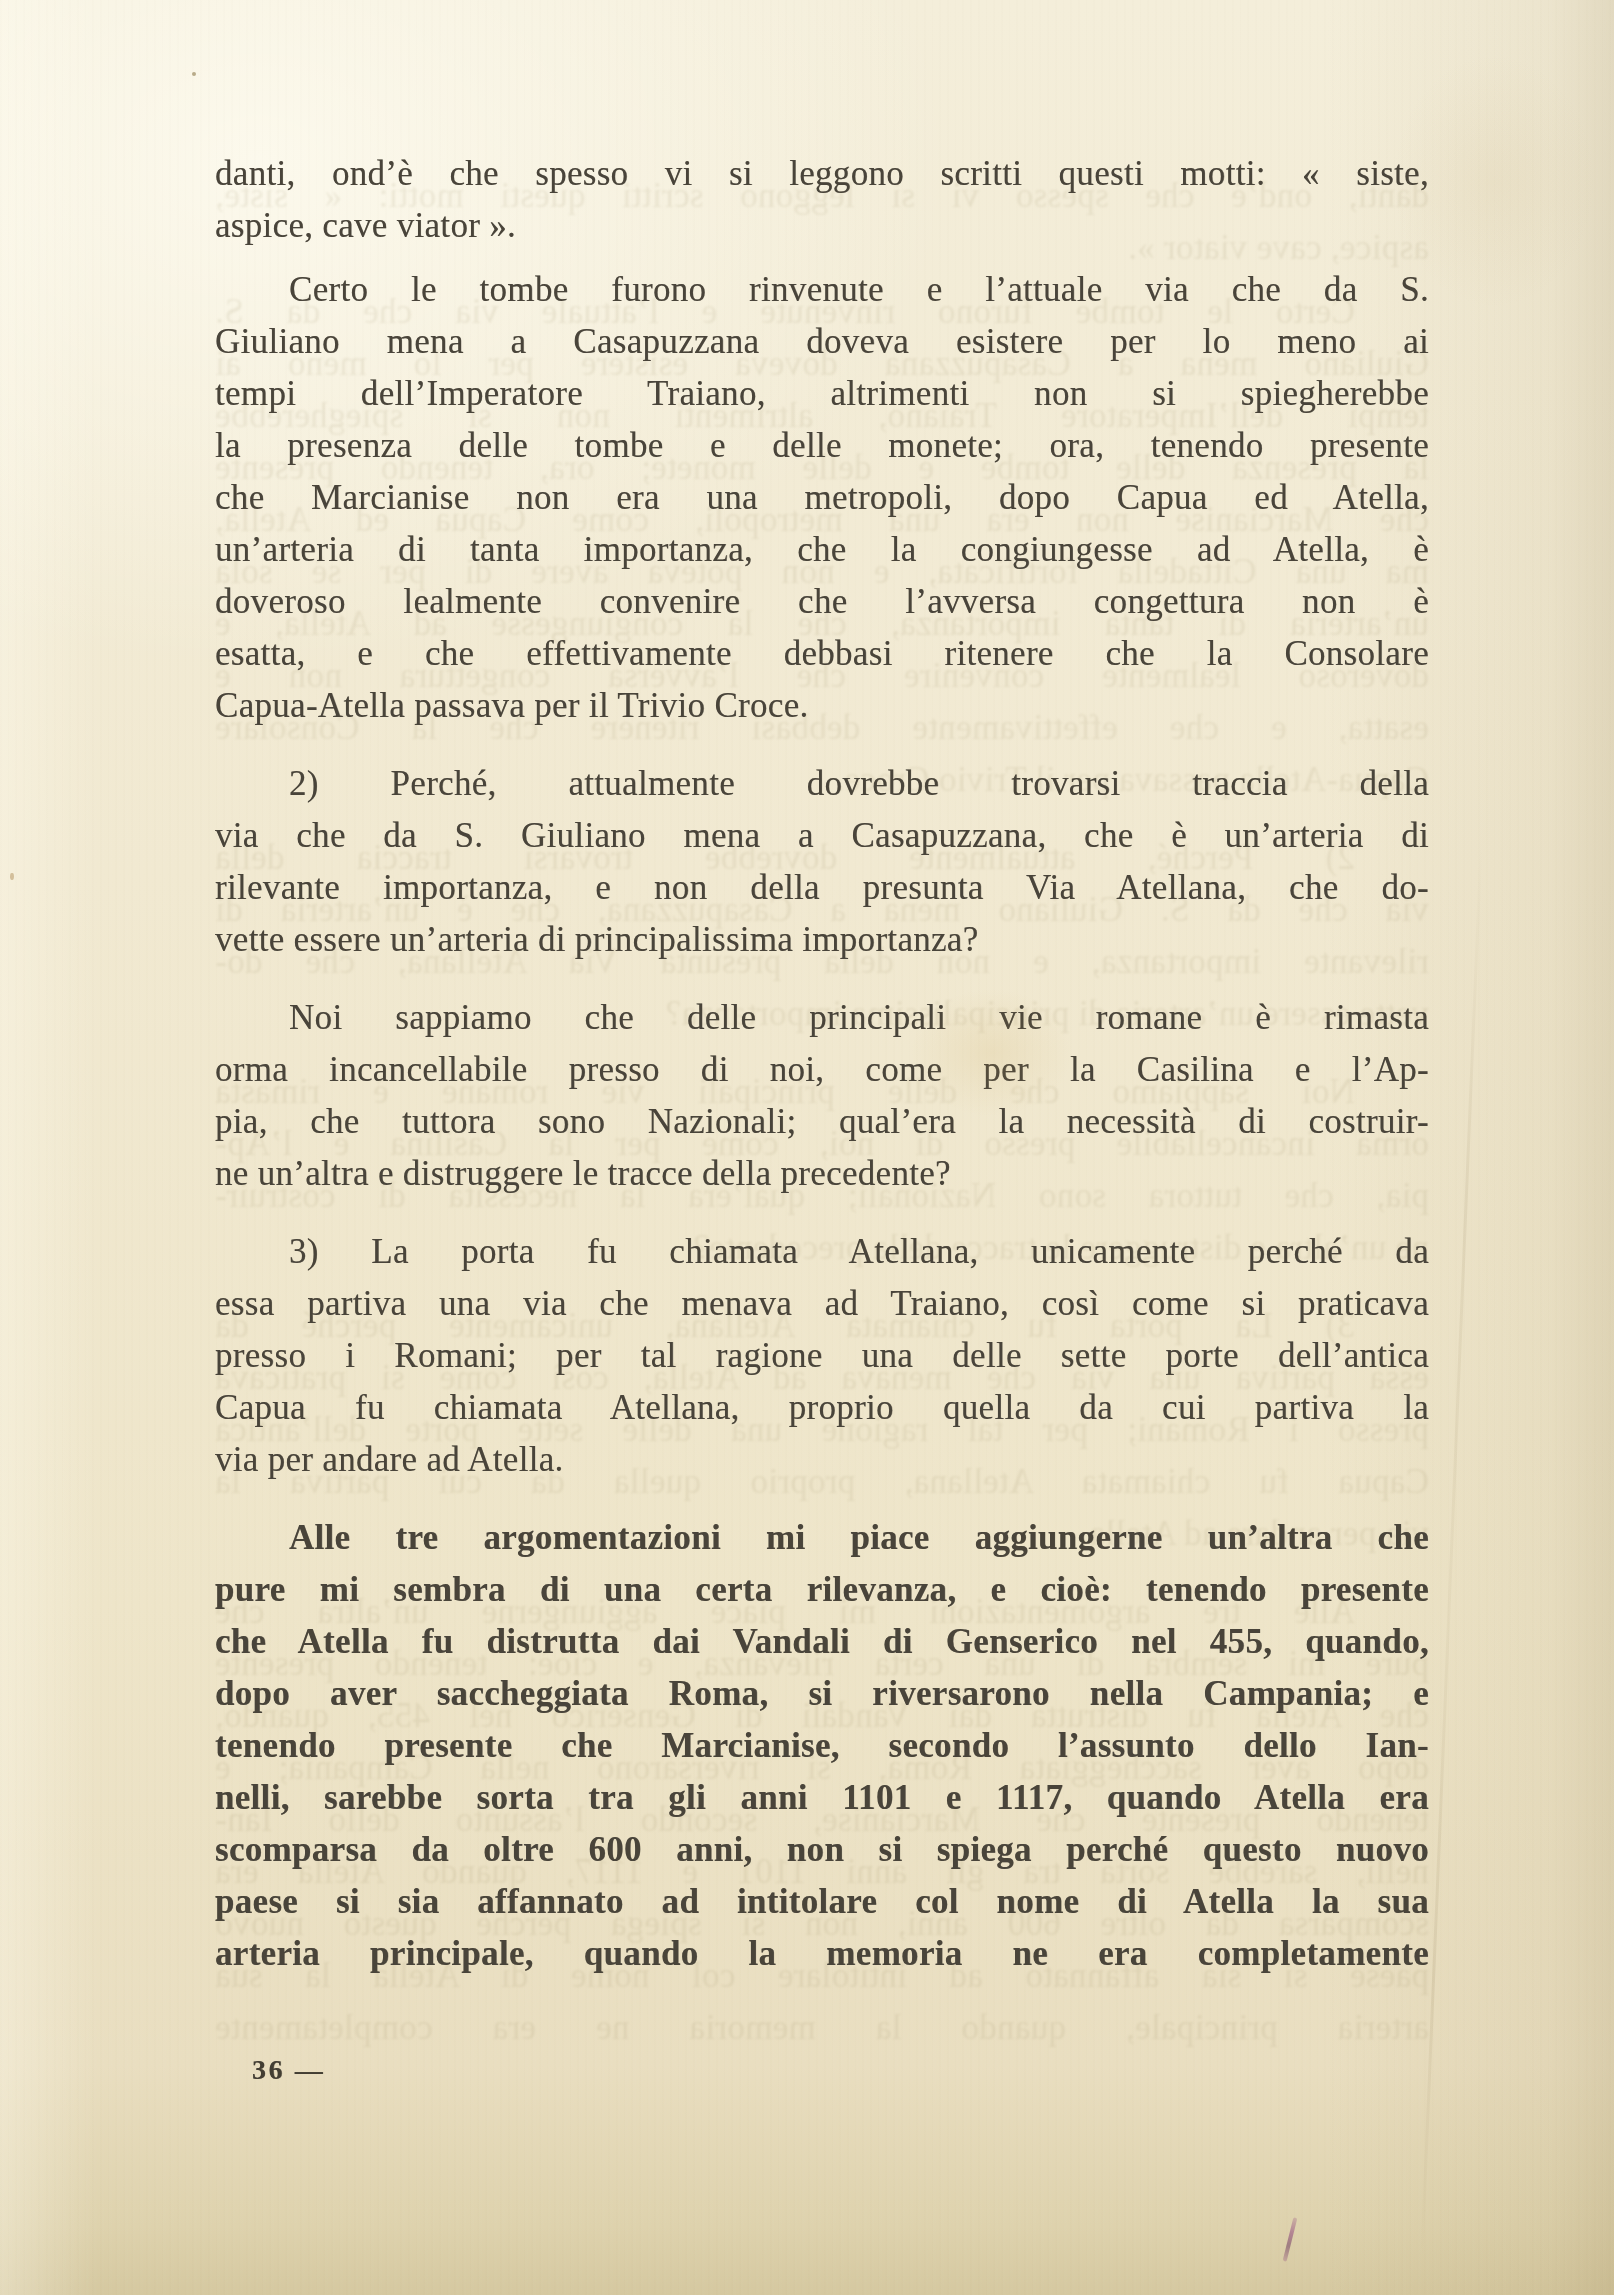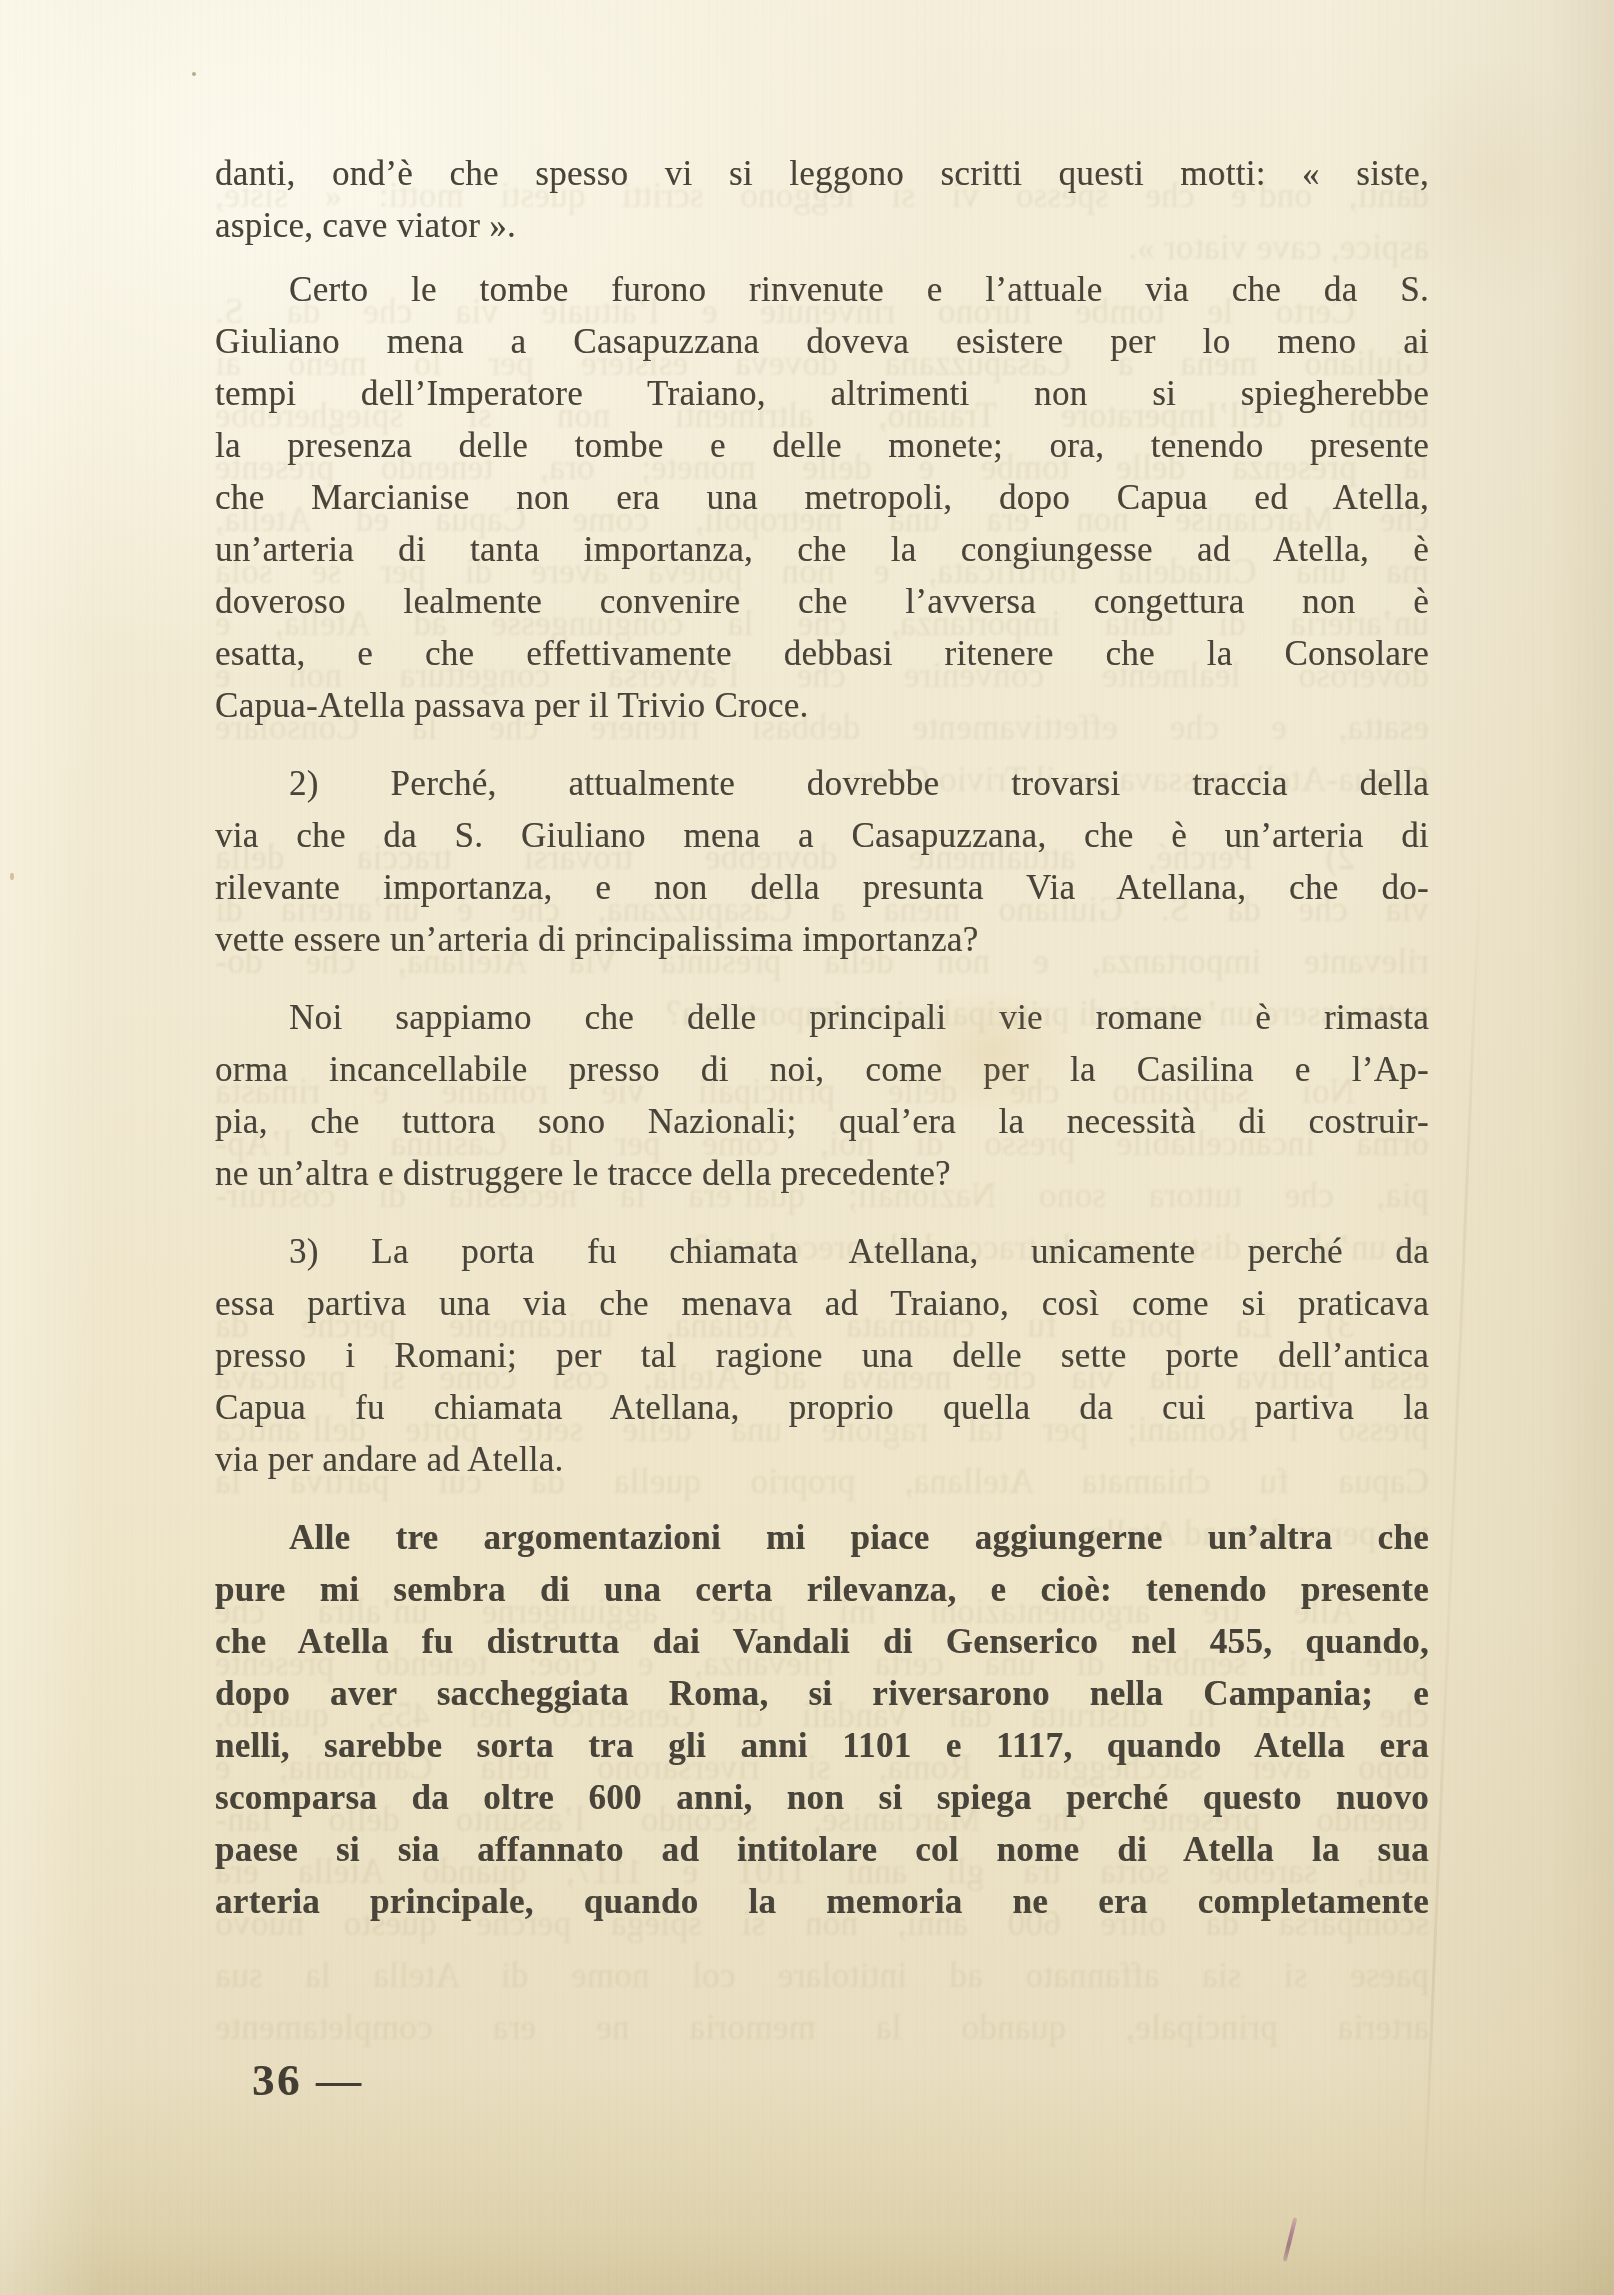--- a/index.html
+++ b/index.html
@@ -50,21 +50,21 @@
     text-align: justify;
     text-align-last: justify;
     white-space: normal;
   }
   .line.indent { text-indent: 74px; }
   .line.endline { text-align-last: left; }
   .footer {
     position: absolute;
     left: 252px;
     top: 2054px;
-    font-size: 45px;
+    font-size: 28px;
     font-weight: bold;
     color: #433e33;
     letter-spacing: 2.6px;
     text-shadow: 0.3px 0.3px 0.5px rgba(67,62,51,0.5);
   }
   .crease {
     position: absolute;
     left: 1450px;
     top: 842px;
     width: 3.4px;
@@ -203,20 +203,21 @@
         <div class="line">essa partiva una via che menava ad Traiano, così come si praticava</div>
         <div class="line">presso i Romani; per tal ragione una delle sette porte dell’antica</div>
         <div class="line">Capua fu chiamata Atellana, proprio quella da cui partiva la</div>
         <div class="line endline">via per andare ad Atella.</div>
       </div>
       <div class="para" style="margin-top: 26px; font-weight: bold;">
         <div class="line indent">Alle tre argomentazioni  mi piace aggiungerne un’altra che</div>
         <div class="line">pure mi sembra di una certa rilevanza, e cioè: tenendo presente</div>
         <div class="line">che Atella fu distrutta dai Vandali di Genserico nel 455, quando,</div>
         <div class="line">dopo aver saccheggiata Roma, si riversarono nella Campania; e</div>
+        <div class="line">tenendo presente che Marcianise, secondo l’assunto dello Ian-</div>
         <div class="line">nelli, sarebbe sorta tra gli anni 1101 e 1117, quando Atella era</div>
         <div class="line">scomparsa da oltre 600 anni, non si spiega perché questo nuovo</div>
         <div class="line">paese si sia affannato ad intitolare col nome di Atella la sua</div>
         <div class="line">arteria principale, quando la memoria ne era completamente</div>
       </div>
     </div>
 
   <div class="footer">36 —</div>
 
   <div class="crease"></div>

